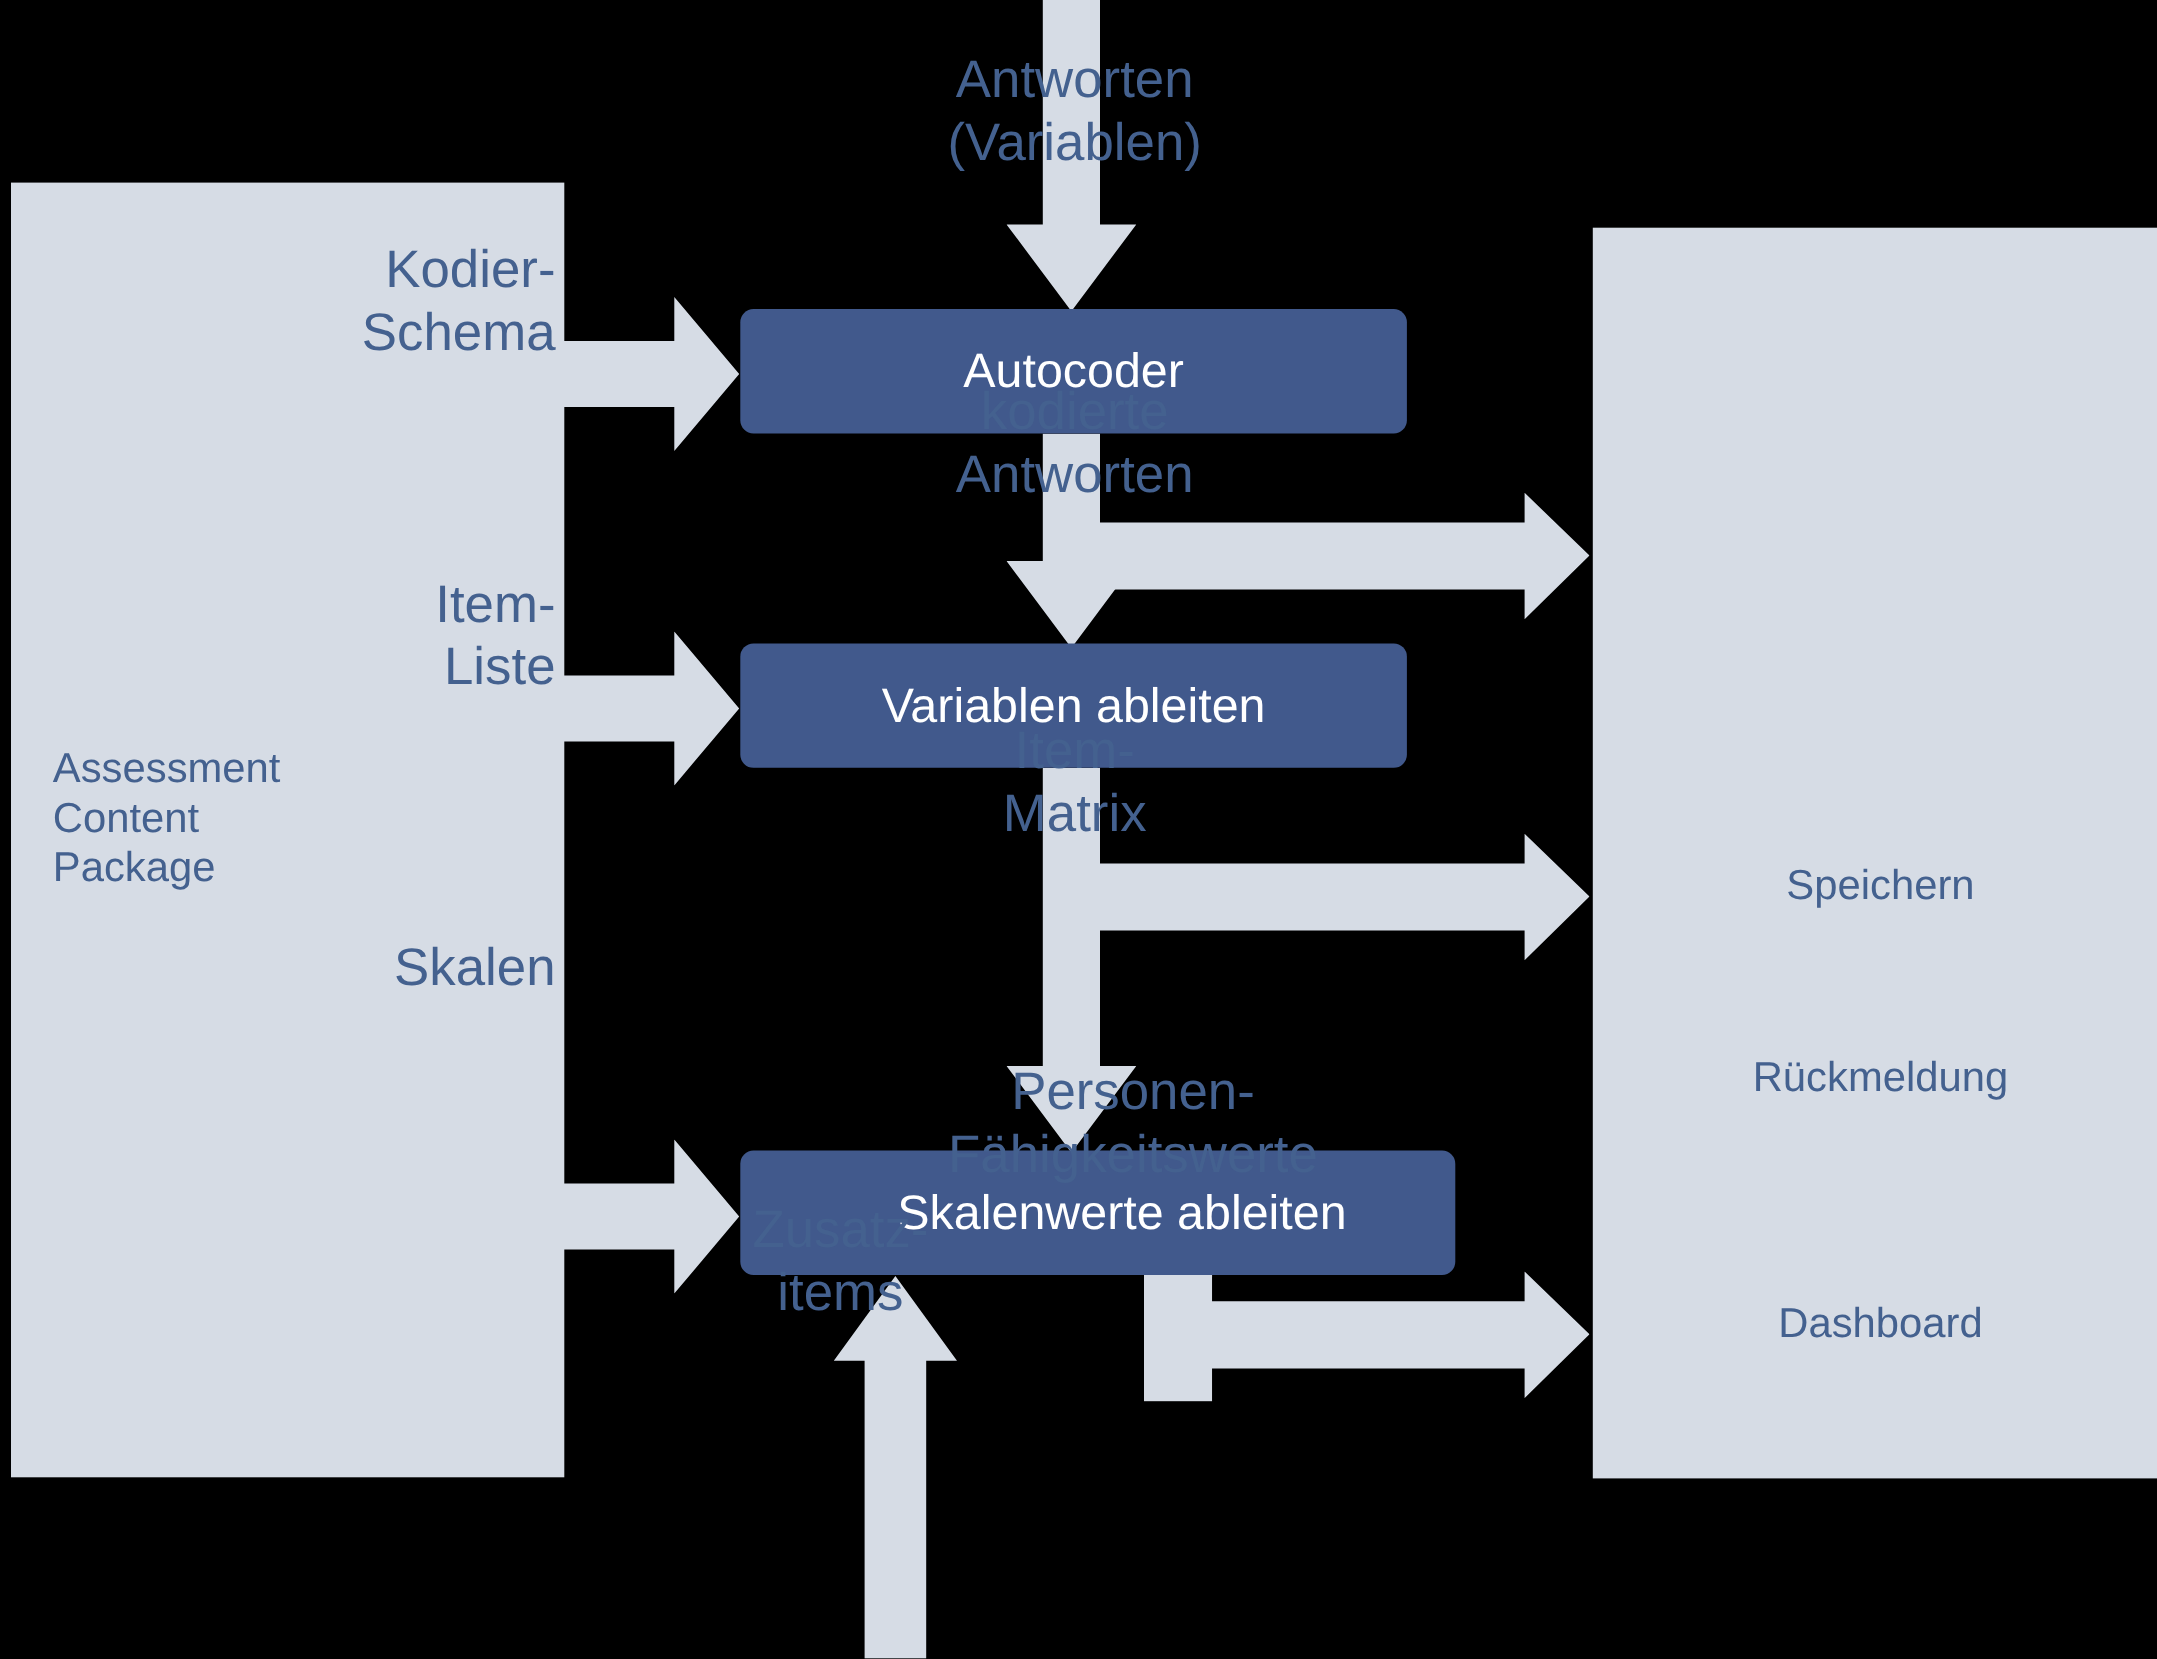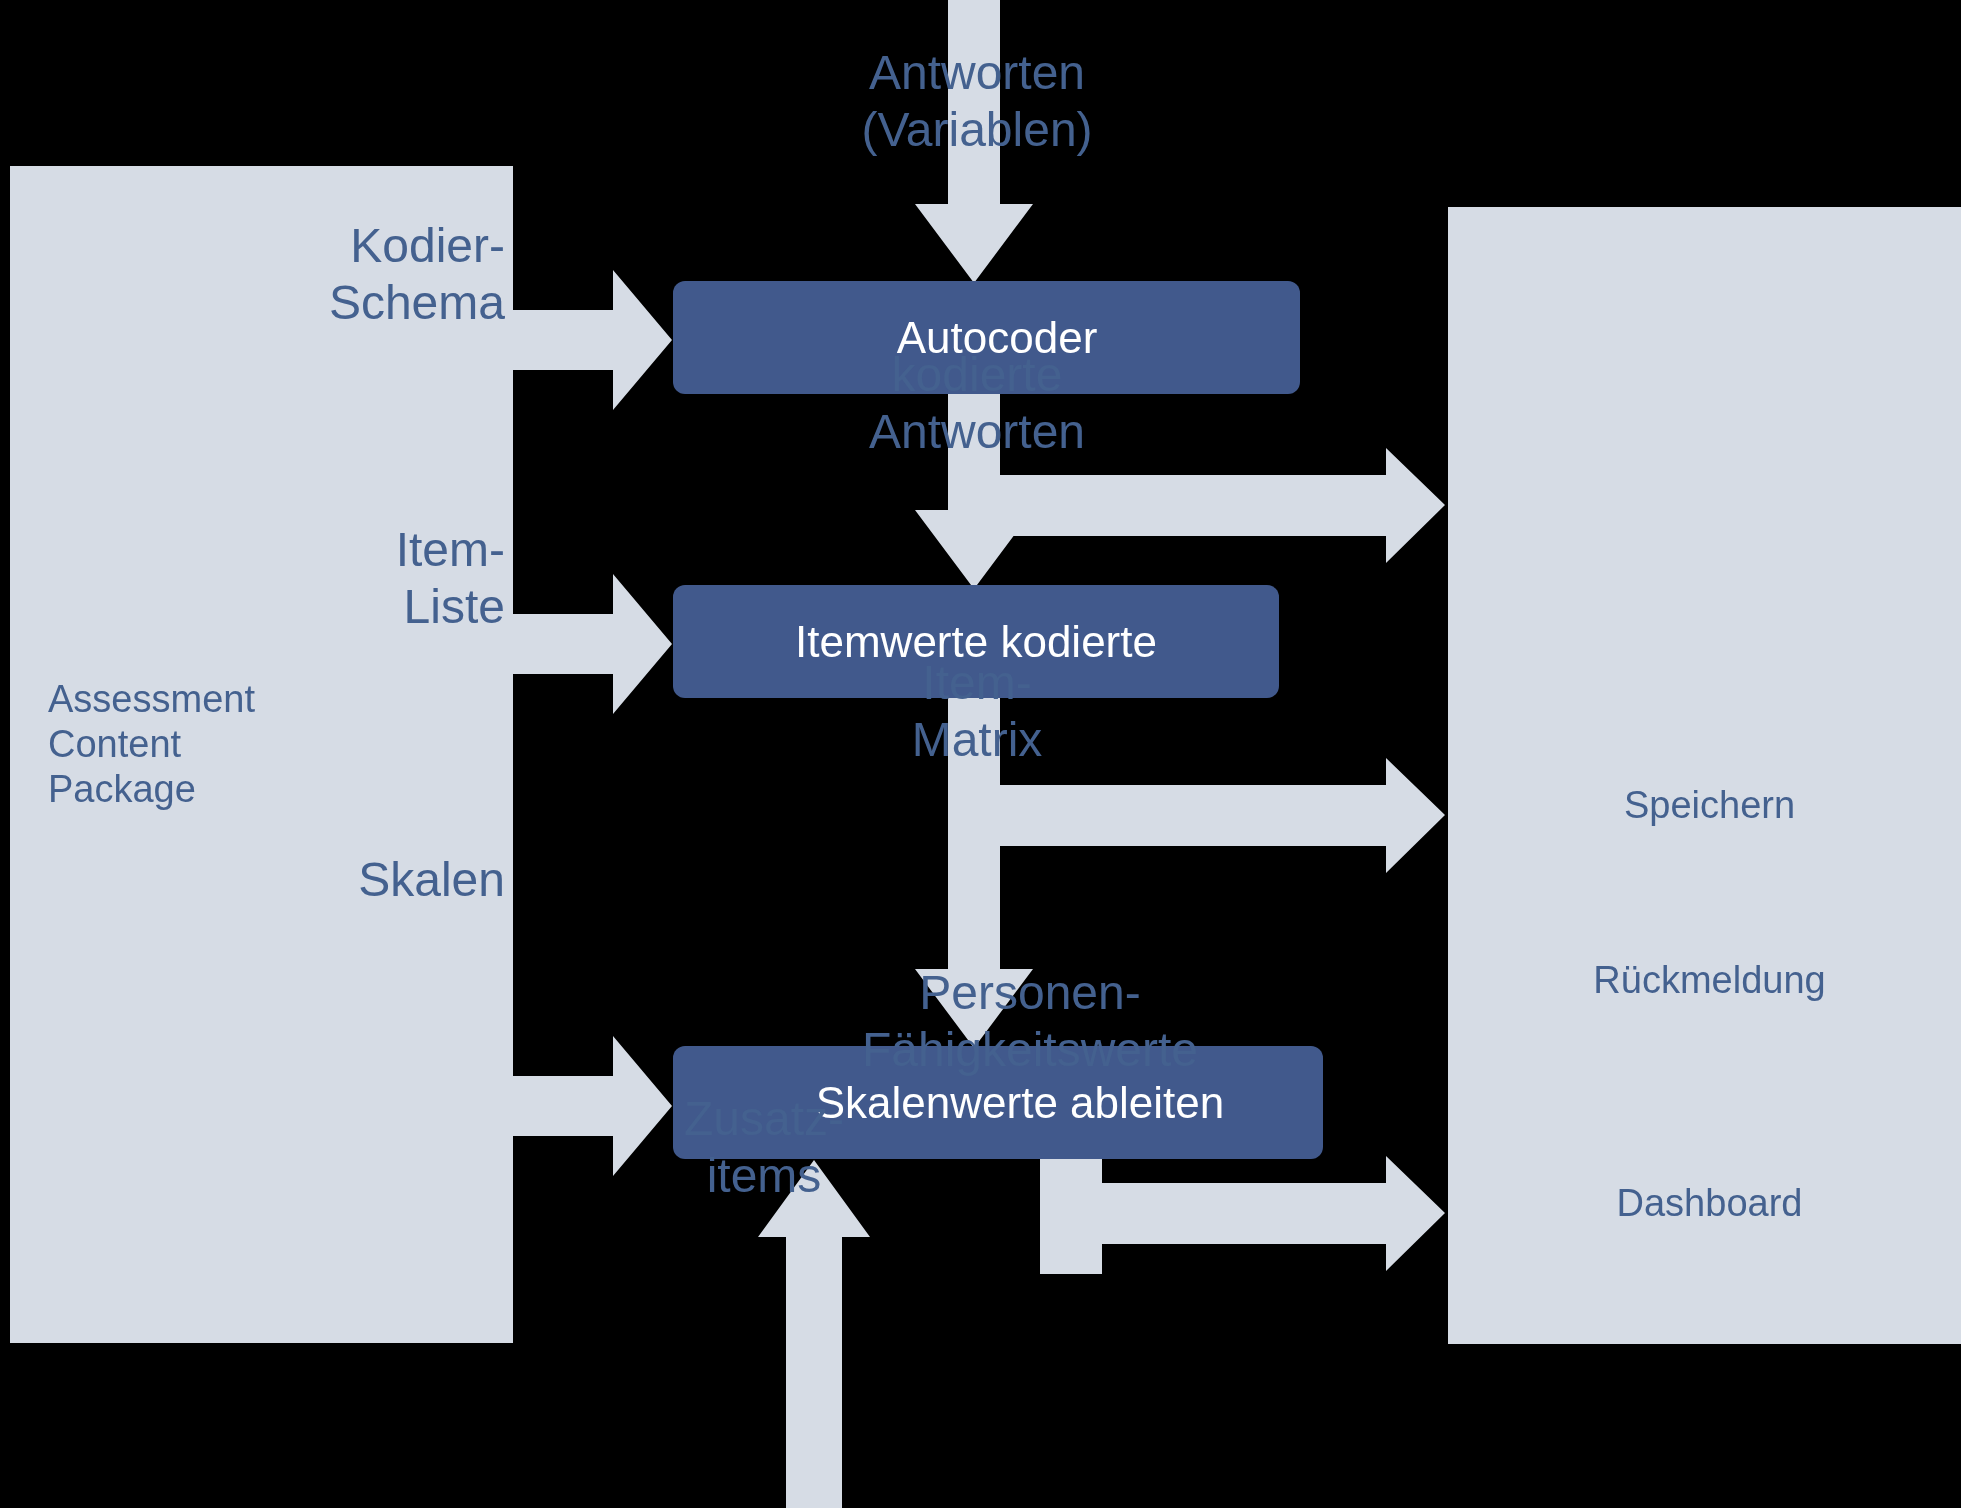--- a/index.html
+++ b/index.html
@@ -67,21 +67,21 @@
     height: 113px;
     background: #41598c;
     border-radius: 12px;
     display: flex;
     align-items: center;
     justify-content: center;
     color: #ffffff;
     font-size: 44px;
     z-index: 5;
   }
-  #box-autocoder { top: 281px; padding-left: 21px; }
+  #box-autocoder { top: 281px; }
   #box-itemwerte { top: 585px; }
   #box-skalenwerte { top: 1046px; padding-left: 44px; }
 
   
   .arrow { position: absolute; }
   .arrow svg { display: block; }
   .arrow-fill { fill: #d6dce5; }
 
   
   .lbl {
@@ -179,21 +179,21 @@
   <div class="arrow" style="left:1040px; top:1046px;">
     <svg width="62" height="115" viewBox="0 0 62 115">
       <rect class="arrow-fill" x="0" y="0" width="62" height="115"></rect>
     </svg>
   </div>
 
   <div id="box-autocoder" class="proc-box">
     <span>Autocoder</span>
   </div>
   <div id="box-itemwerte" class="proc-box">
-    <span>Itemwerte kodierte</span>
+    <span>Variablen ableiten</span>
   </div>
   <div id="box-skalenwerte" class="proc-box">
     <span>Skalenwerte ableiten</span>
   </div>
 
   <div class="lbl lbl-c" style="left:777px; top:45px; width:400px;">Antworten
 (Variablen)</div>
 
   <div class="lbl lbl-r" style="left:180px; top:218px; width:325px;">Kodier-
 Schema</div>

